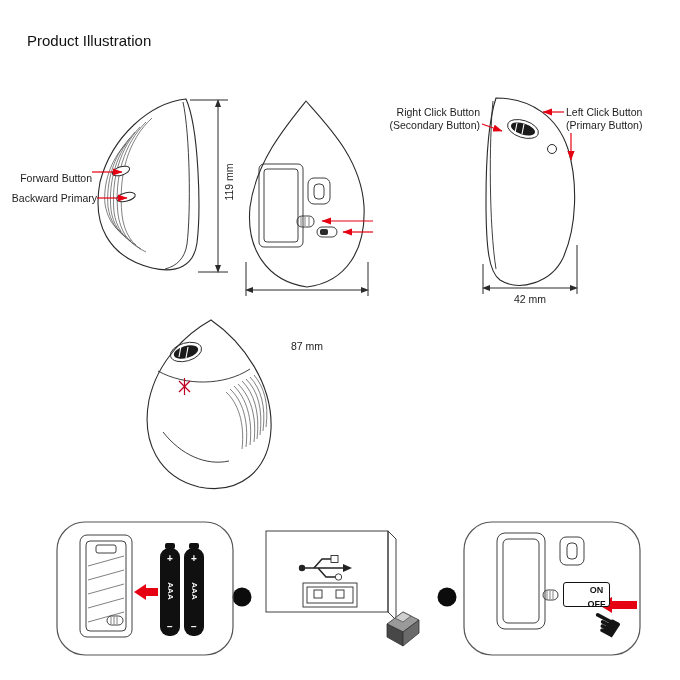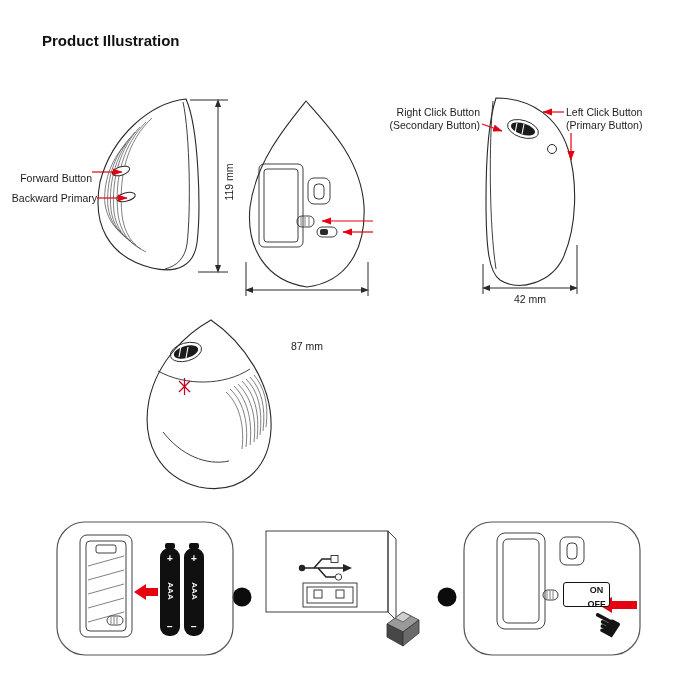--- a/index.html
+++ b/index.html
@@ -14,21 +14,21 @@
   .dln  { stroke:#2a2a2a; stroke-width:1; }
   .df   { fill:#2a2a2a; stroke:none; }
   .btn  { fill:#fff; stroke:#2a2a2a; stroke-width:1; }
   .pnl  { fill:none; stroke:#555; stroke-width:1.2; }
   .rln  { stroke:#e50012; stroke-width:1.2; fill:none; }
   .xln  { stroke:#c00020; stroke-width:1.2; }
   .uln  { fill:none; stroke:#222; stroke-width:1.5; }
   .wtk  { stroke:#fff; stroke-width:1.1; }
   .btx  { fill:#fff; font-weight:bold; text-anchor:middle; font-family:"Liberation Sans",sans-serif; }
 
-  .title { position:absolute; left:42px; top:32px; font-size:15px; font-weight:bold; color:#111; }
+  .title { position:absolute; left:27px; top:32px; font-size:15px; font-weight:normal; color:#111; }
   .lbl { position:absolute; font-size:10.5px; line-height:13px; color:#1c1c1c; white-space:nowrap; }
   .r { text-align:right; }
   .c { text-align:center; }
   .dim-v { position:absolute; left:223px; top:213px; width:62px; text-align:center;
            transform:rotate(-90deg); transform-origin:0 0; font-size:10.5px; color:#1c1c1c; }
   .onoff { position:absolute; left:563px; top:582px; width:47px; height:25px;
            border:1.5px solid #111; border-radius:3px; background:#fff;
            font-size:9px; font-weight:bold; text-align:center; line-height:14px; color:#111;padding-left:20px; }
   .hand { position:absolute; left:589px; top:604px; font-size:36px; color:#141414;
           transform:rotate(28deg); transform-origin:50% 50%; }

